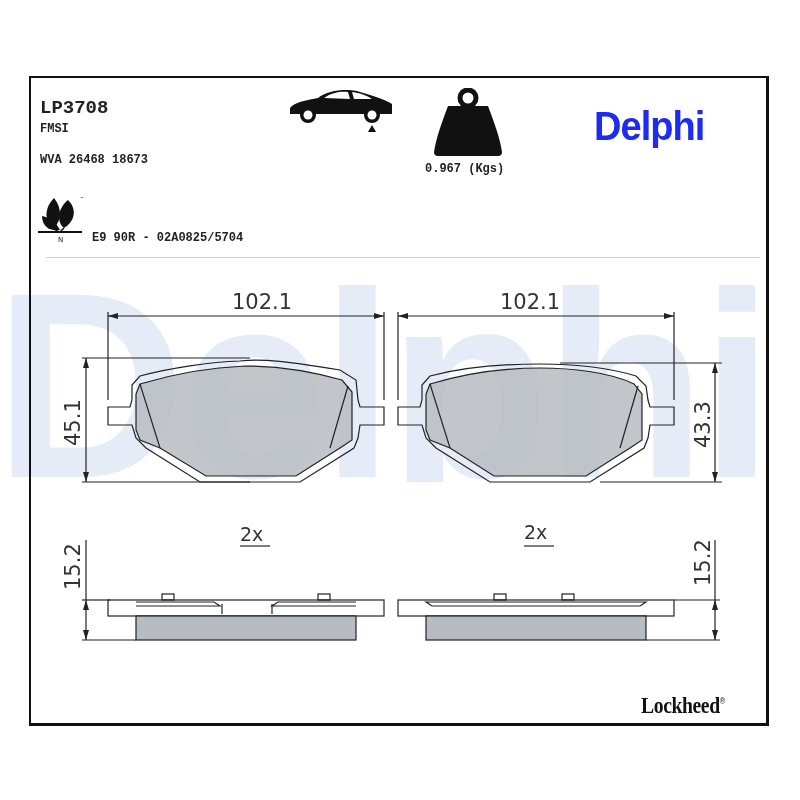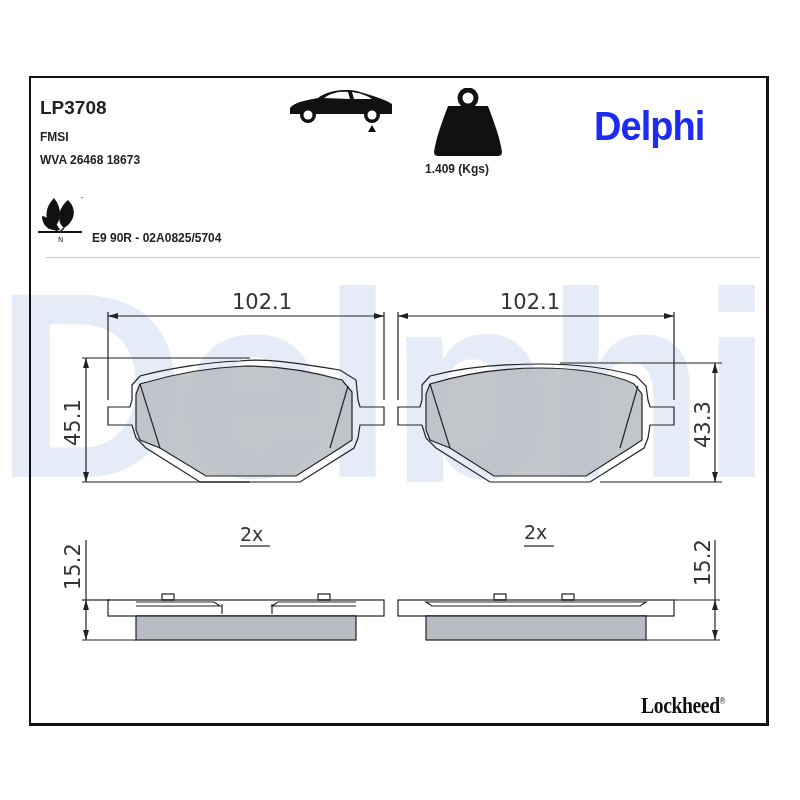--- a/index.html
+++ b/index.html
@@ -1,21 +1,21 @@
 <!DOCTYPE html>
 <html><head>
 <meta charset="utf-8">
 <style>
   html,body{margin:0;padding:0;background:#fff;}
   body{width:800px;height:800px;position:relative;overflow:hidden;font-family:"DejaVu Sans",sans-serif;}
   .frame{position:absolute;left:29px;top:76px;width:740px;height:650px;border:2px solid #111;border-right-width:3px;border-bottom-width:3px;box-sizing:border-box;}
   .watermark{position:absolute;left:0;top:282px;width:800px;height:200px;}
-  .hdr-text{position:absolute;font-weight:bold;color:#222;font-family:Liberation Sans, sans-serif;}
+  .hdr-text{position:absolute;font-weight:bold;color:#222;font-family:Liberation Mono, monospace;}
   .part{left:40px;top:97px;font-size:19px;}
-  .fmsi{left:40px;top:130px;font-size:12px;}
+  .fmsi{left:40px;top:122px;font-size:12px;}
   .wva{left:40px;top:153px;font-size:12px;}
   .ecer{left:92px;top:231px;font-size:12px;text-align:center;}
   .weight{left:425px;top:162px;font-size:12px;}
   .brand{position:absolute;left:594px;top:104px;font-size:40px;font-weight:bold;color:#1d2cf0;font-family:"Liberation Sans",sans-serif;letter-spacing:-1px;transform:scaleX(0.95);transform-origin:left;}
   .lockheed{position:absolute;left:641px;top:692px;font-size:24px;font-weight:bold;color:#111;font-family:"Liberation Serif",serif;transform:scaleX(0.82);transform-origin:left;letter-spacing:-0.5px;}
   .lockheed sup{font-size:9px;font-family:"Liberation Sans",sans-serif;font-weight:normal;}
   .divider{position:absolute;left:46px;top:257px;width:714px;height:1px;background:#ccc;}
   .icon{position:absolute;}
   .drawing{position:absolute;left:0;top:0;width:800px;height:800px;}
   .dim{font-family:"DejaVu Sans",sans-serif;font-size:21px;fill:#333;font-weight:normal;}
@@ -53,21 +53,21 @@
     <circle cx="20" cy="29" r="4.5" fill="#fff"></circle>
   <circle cx="84" cy="29" r="8" fill="#111"></circle>
     <circle cx="84" cy="29" r="4.5" fill="#fff"></circle>
   <polygon points="84,39 80,46 88,46" fill="#111"></polygon>
 </svg>
 
 <svg class="icon" style="left:430px;top:88px;width:76px;height:70px" viewBox="0 0 76 70">
   <circle cx="38" cy="10" r="8" fill="none" stroke="#111" stroke-width="5"></circle>
   <path d="M18 18 L58 18 C64 34 70 50 72 64 Q72 68 68 68 L8 68 Q4 68 4 64 C6 50 12 34 18 18 Z" fill="#111"></path>
 </svg>
-<div class="hdr-text weight">1.409 (Kgs)</div>
+<div class="hdr-text weight">0.967 (Kgs)</div>
 
 <div class="brand">Delphi</div>
 
 <div class="divider"></div>
 
 <svg class="drawing" viewBox="0 0 800 800">
   <g fill="none" stroke="#222" stroke-width="1.2">
 
     <g>
       <path d="M108 407 L130 407 L132 400 L132 385 L140 376 C170 368 210 362 240 361 C262 358 290 362 340 370 L356 380 L358 400 L360 407 L384 407 L384 425 L360 425 L358 438 L354 448 L300 482 L200 482 L146 448 L136 438 L132 425 L108 425 Z"></path>

